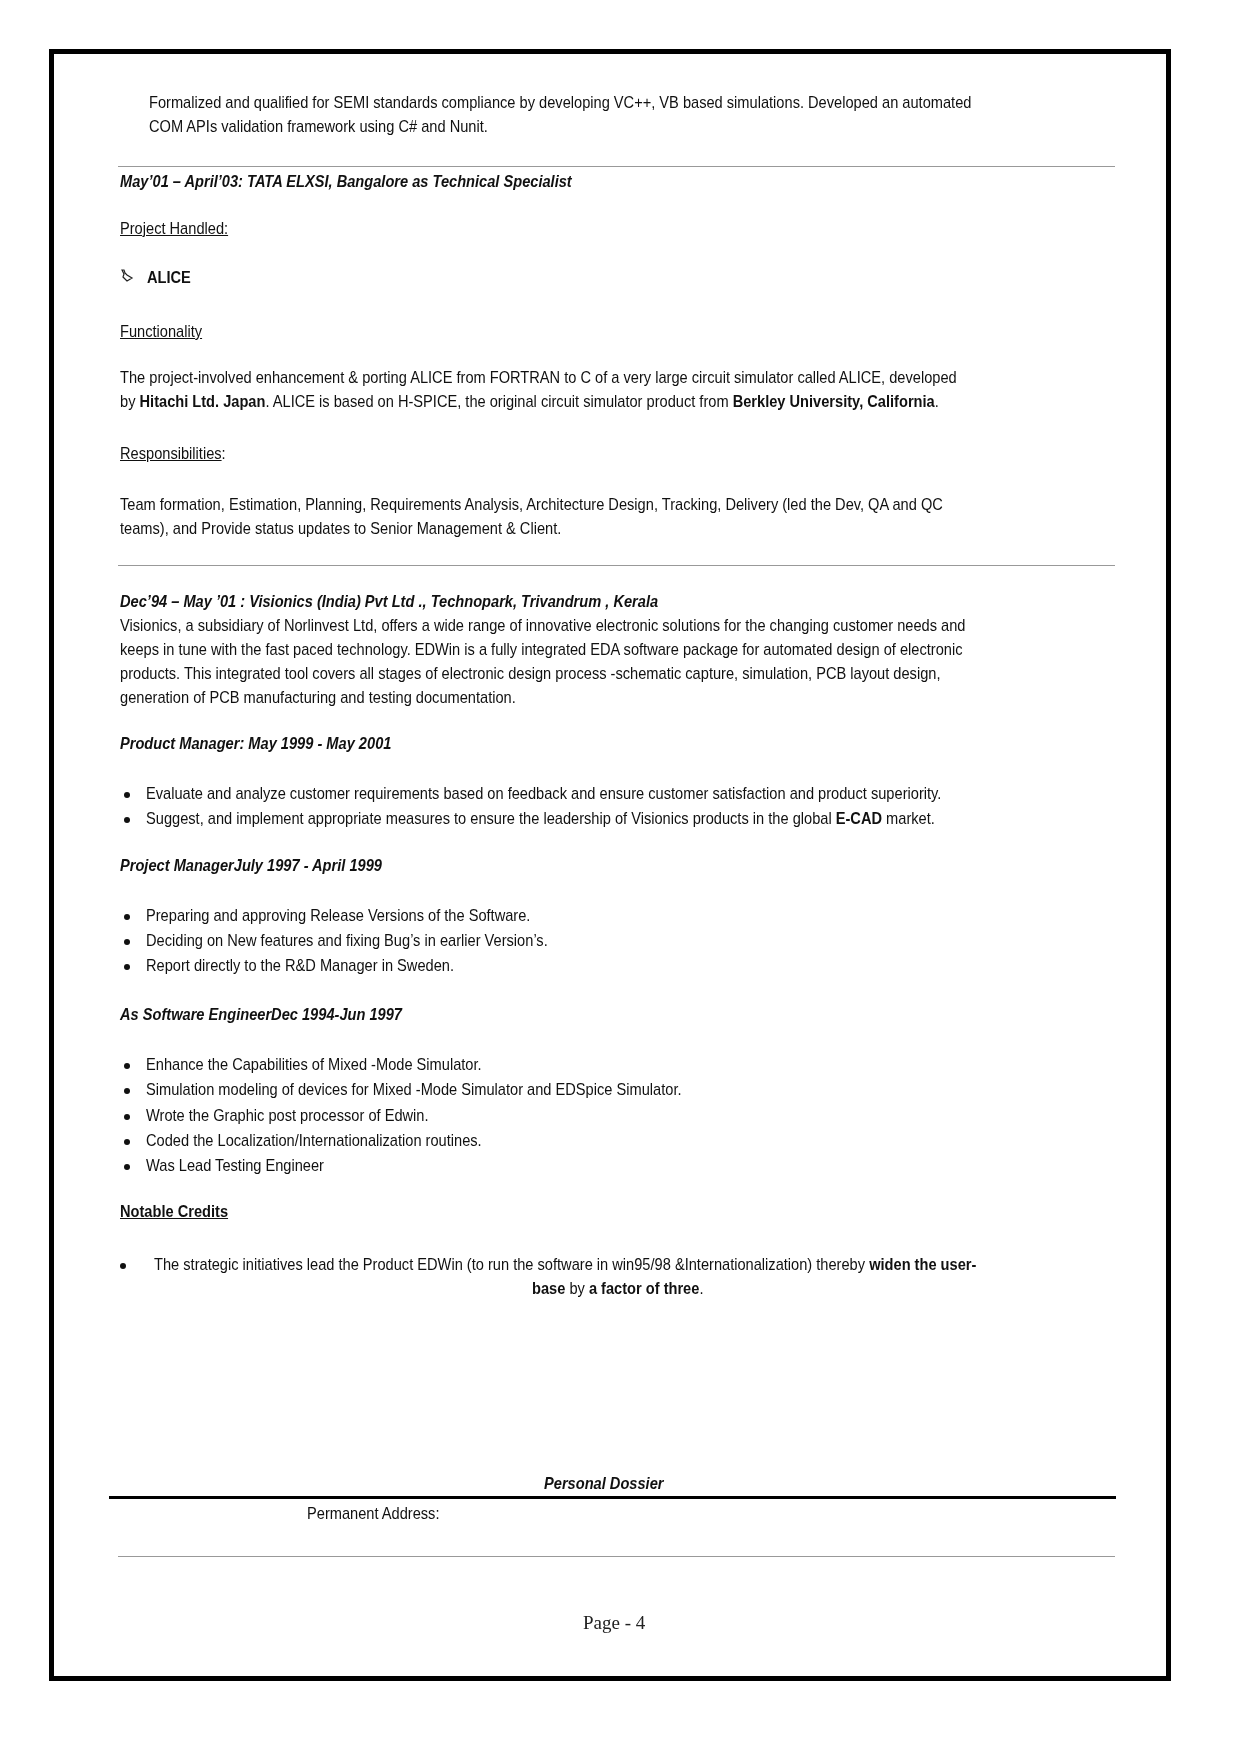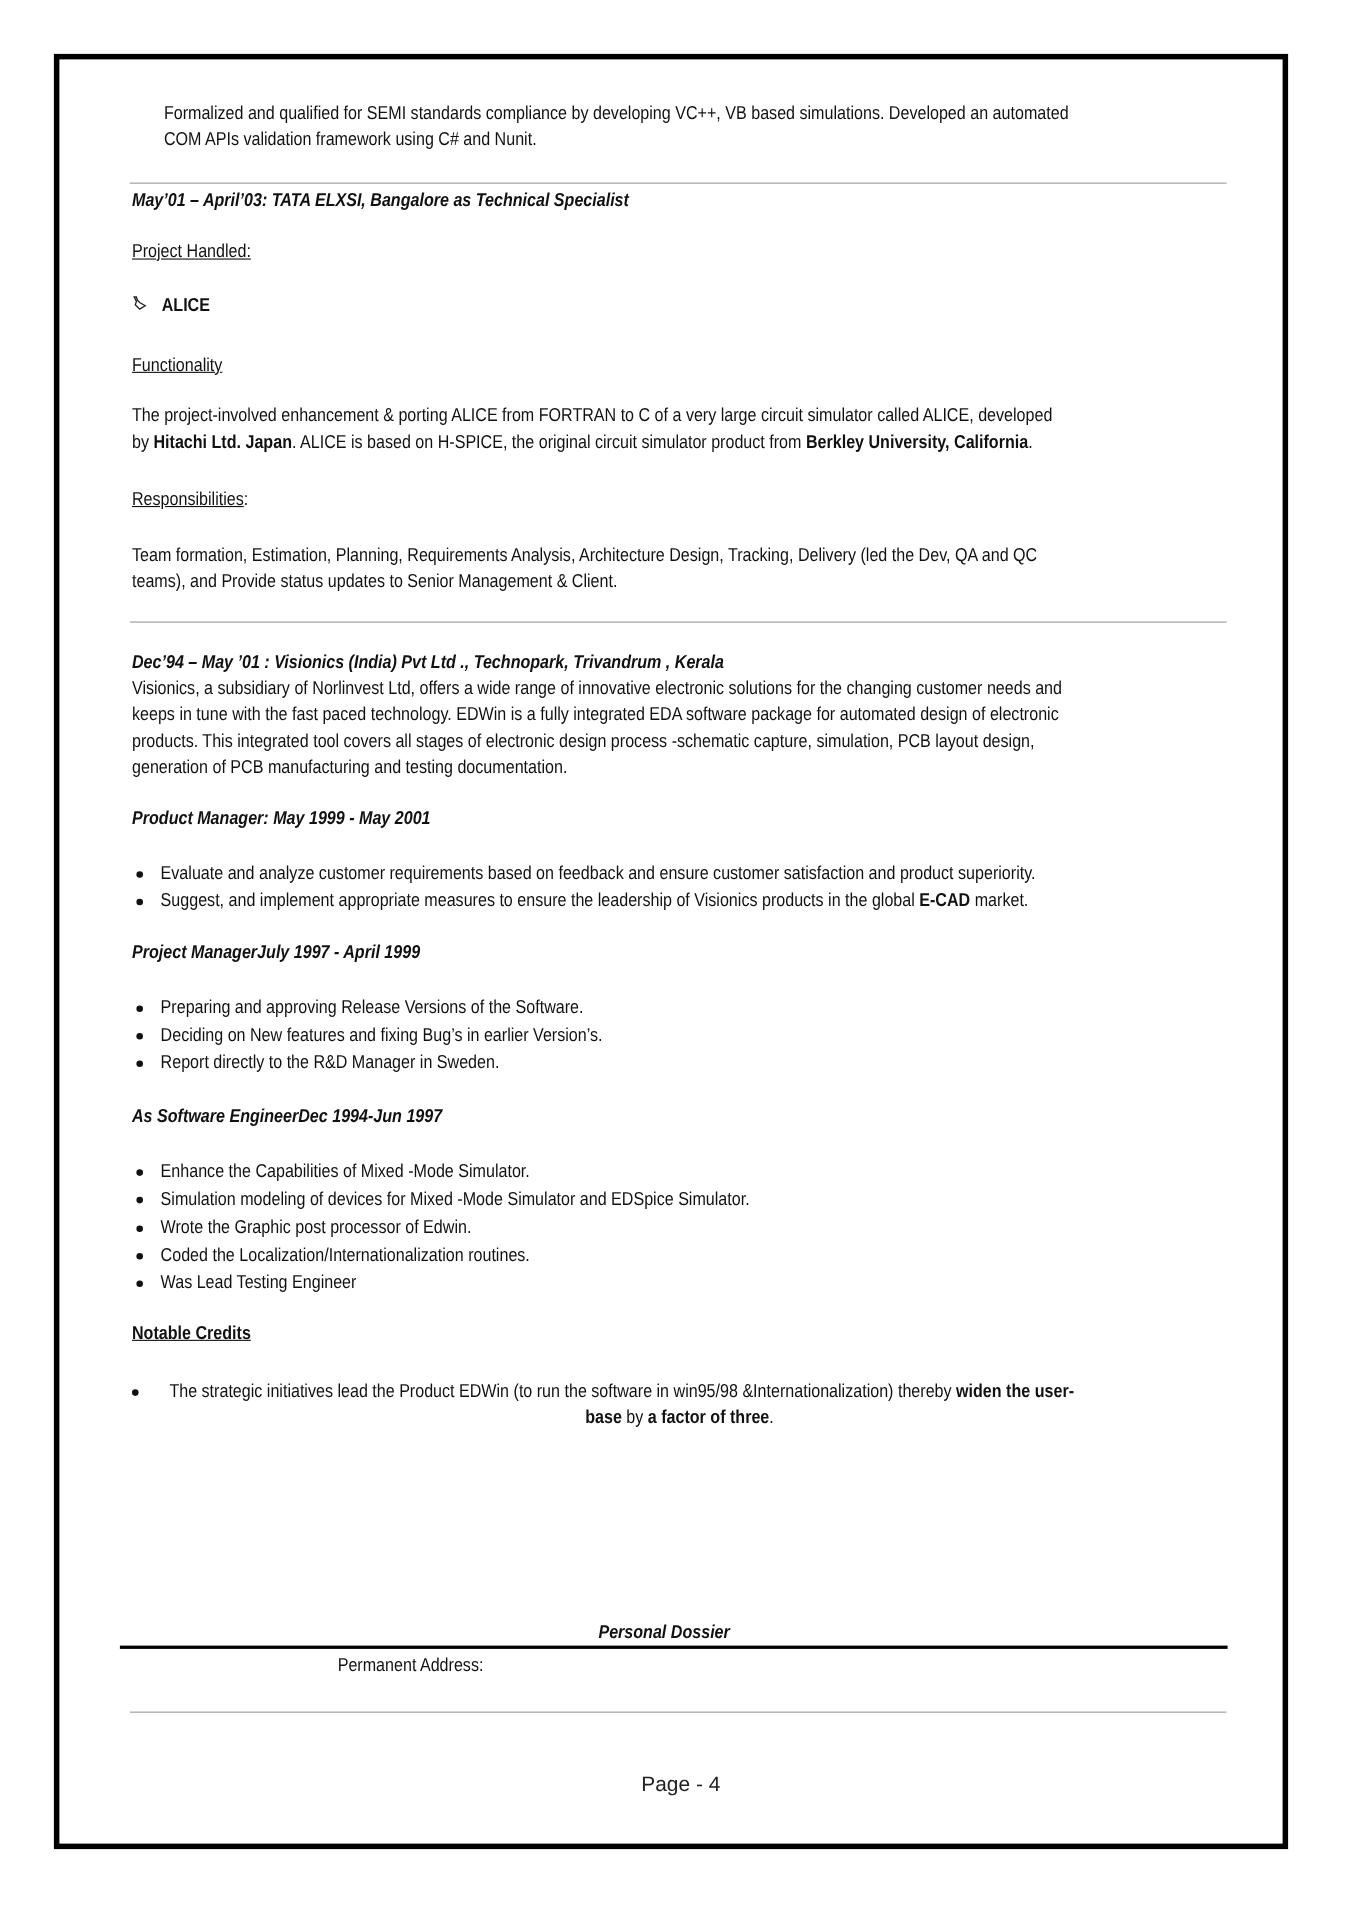--- a/index.html
+++ b/index.html
@@ -12,21 +12,21 @@
     position: absolute; font-family: "Liberation Sans", sans-serif; font-size: 17px;
     color: #111; white-space: nowrap; transform-origin: 0 0; transform: scaleX(0.86);
     line-height: 24px;
   }
   .b { font-weight: bold; }
   .i { font-style: italic; }
   .u { text-decoration: underline; }
   .hr { position: absolute; height: 1px; background: #999; }
   .hr-thick { position: absolute; height: 3px; background: #000; }
   .bullet { position: absolute; width: 6px; height: 6px; border-radius: 50%; background: #111; }
-  .pageno { position: absolute; font-family: Liberation Sans, sans-serif; font-size: 19px; color: #222; }
+  .pageno { position: absolute; font-family: Liberation Serif, serif; font-size: 19px; color: #222; }
 </style>
 </head>
 <body>
 
 <div class="page-border"></div>
 
 <div class="t" style="left:149px; top:91px;">Formalized and qualified for SEMI standards compliance by developing VC++, VB based simulations. Developed an automated</div>
 <div class="t" style="left:149px; top:115px;">COM APIs validation framework using C# and Nunit.</div>
 
 <div class="hr" style="left:118px; top:166px; width:997px;"></div>

